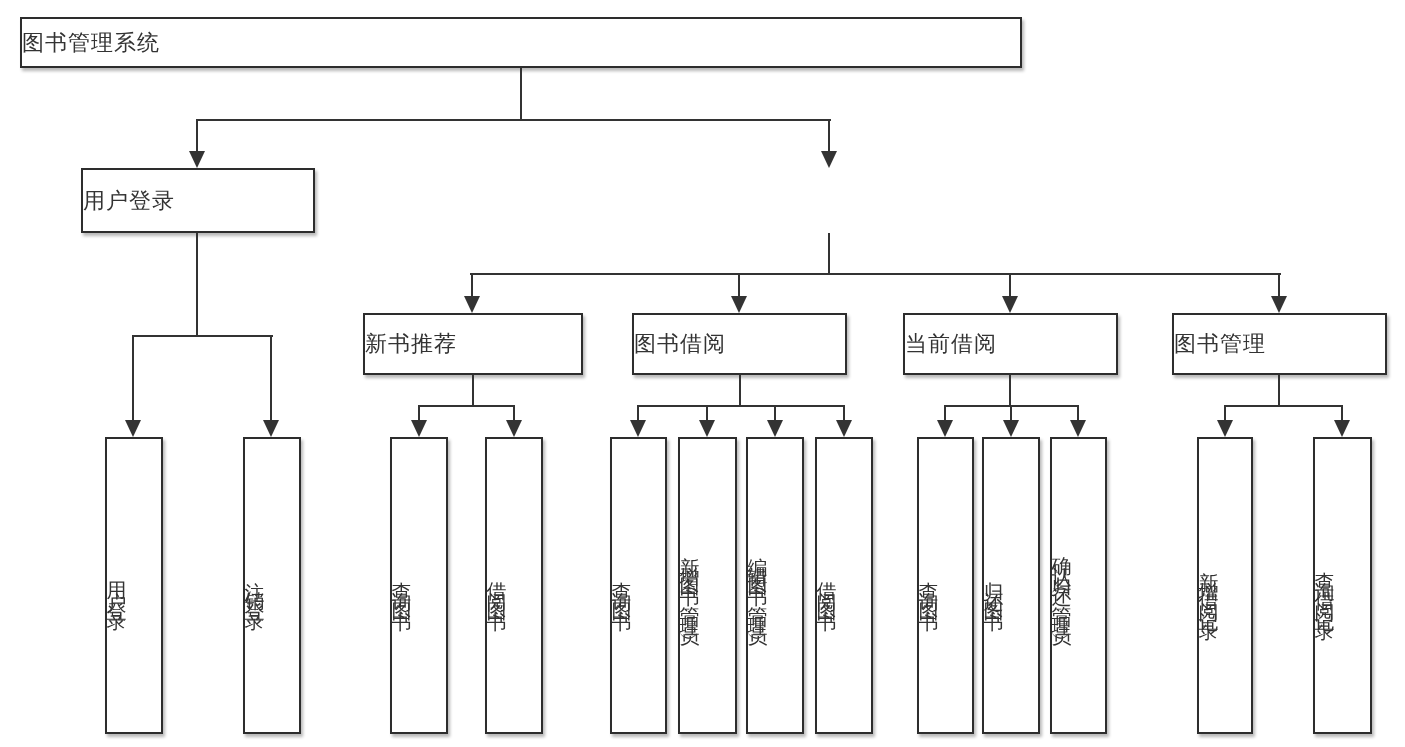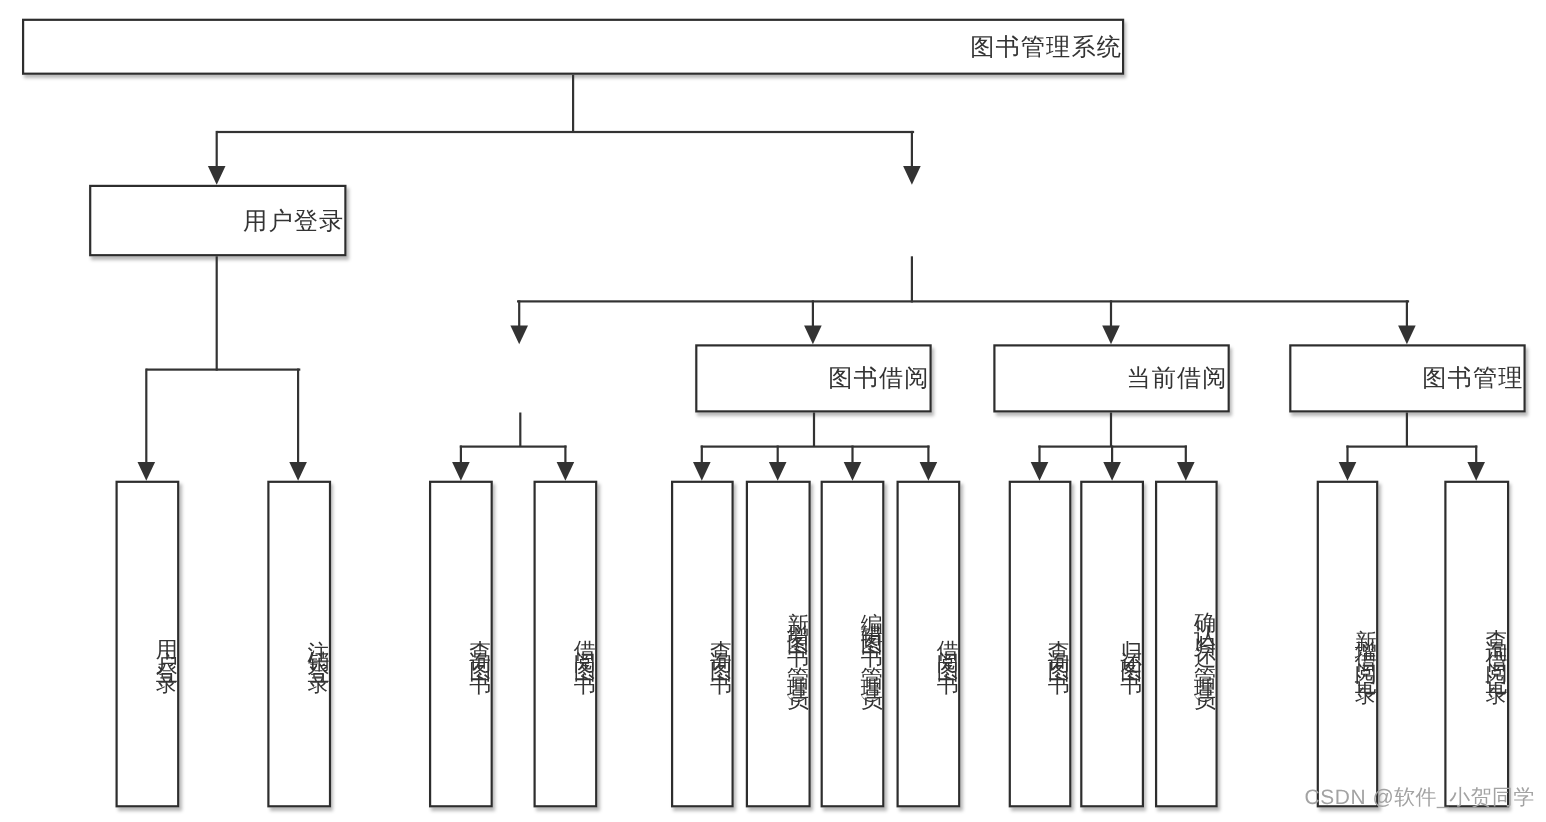--- a/index.html
+++ b/index.html
@@ -5,21 +5,21 @@
   html, body { margin: 0; padding: 0; background: #ffffff; }
   .canvas {
     position: relative; width: 1405px; height: 747px;
     background: #ffffff; overflow: hidden;
     font-family: "Liberation Sans", sans-serif; color: #333333;
   }
   .box {
     position: absolute; box-sizing: border-box;
     background: #ffffff; border: 2px solid #2d2d2d;
     box-shadow: 2px 3px 3px rgba(0,0,0,0.28);
-    display: flex; align-items: center; justify-content: flex-end;
+    display: flex; align-items: center; justify-content: flex-start;
   }
   .hlabel { font-size: 22px; letter-spacing: 1px; white-space: nowrap; }
   .vtext {
     writing-mode: vertical-rl; text-orientation: mixed;
     font-size: 20px; letter-spacing: 10px; line-height: 1.0; white-space: nowrap;
   }
   .vl { position: absolute; width: 2px; background: #333333; }
   .hl { position: absolute; height: 2px; background: #333333; }
   .ar {
     position: absolute; width: 0; height: 0;
@@ -37,20 +37,23 @@
 <div class="canvas">
 
   <div class="box" style="left:20px; top:17px; width:1002px; height:51px;">
     <span class="hlabel">图书管理系统</span>
   </div>
 
   <div class="box" style="left:81px; top:168px; width:234px; height:65px;">
     <span class="hlabel">用户登录</span>
   </div>
 
+  <div class="box" style="left:363px; top:313px; width:220px; height:62px;">
+    <span class="hlabel">新书推荐</span>
+  </div>
   <div class="box" style="left:903px; top:313px; width:215px; height:62px;">
     <span class="hlabel">当前借阅</span>
   </div>
   <div class="box" style="left:632px; top:313px; width:215px; height:62px;">
     <span class="hlabel">图书借阅</span>
   </div>
   <div class="box" style="left:1172px; top:313px; width:215px; height:62px;">
     <span class="hlabel">图书管理</span>
   </div>
 
@@ -145,15 +148,14 @@
   <div class="ar" style="left:630px;  top:420px;"></div>
   <div class="ar" style="left:699px;  top:420px;"></div>
   <div class="ar" style="left:767px;  top:420px;"></div>
   <div class="ar" style="left:836px;  top:420px;"></div>
   <div class="ar" style="left:937px;  top:420px;"></div>
   <div class="ar" style="left:1003px; top:420px;"></div>
   <div class="ar" style="left:1070px; top:420px;"></div>
   <div class="ar" style="left:1217px; top:420px;"></div>
   <div class="ar" style="left:1334px; top:420px;"></div>
 
-  <div class="watermark">CSDN @软件_小贺同学</div>
 
 </div>
 
 </body></html>

